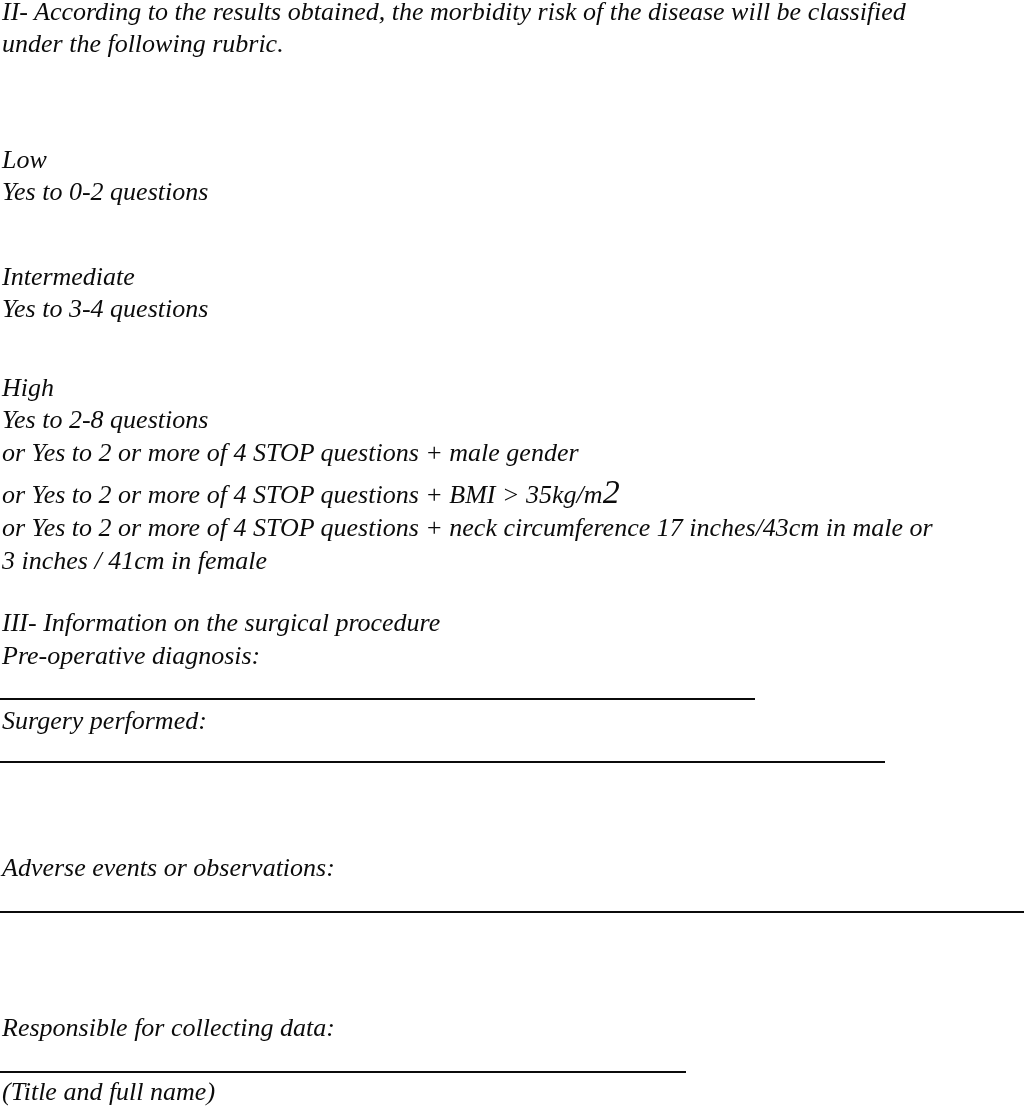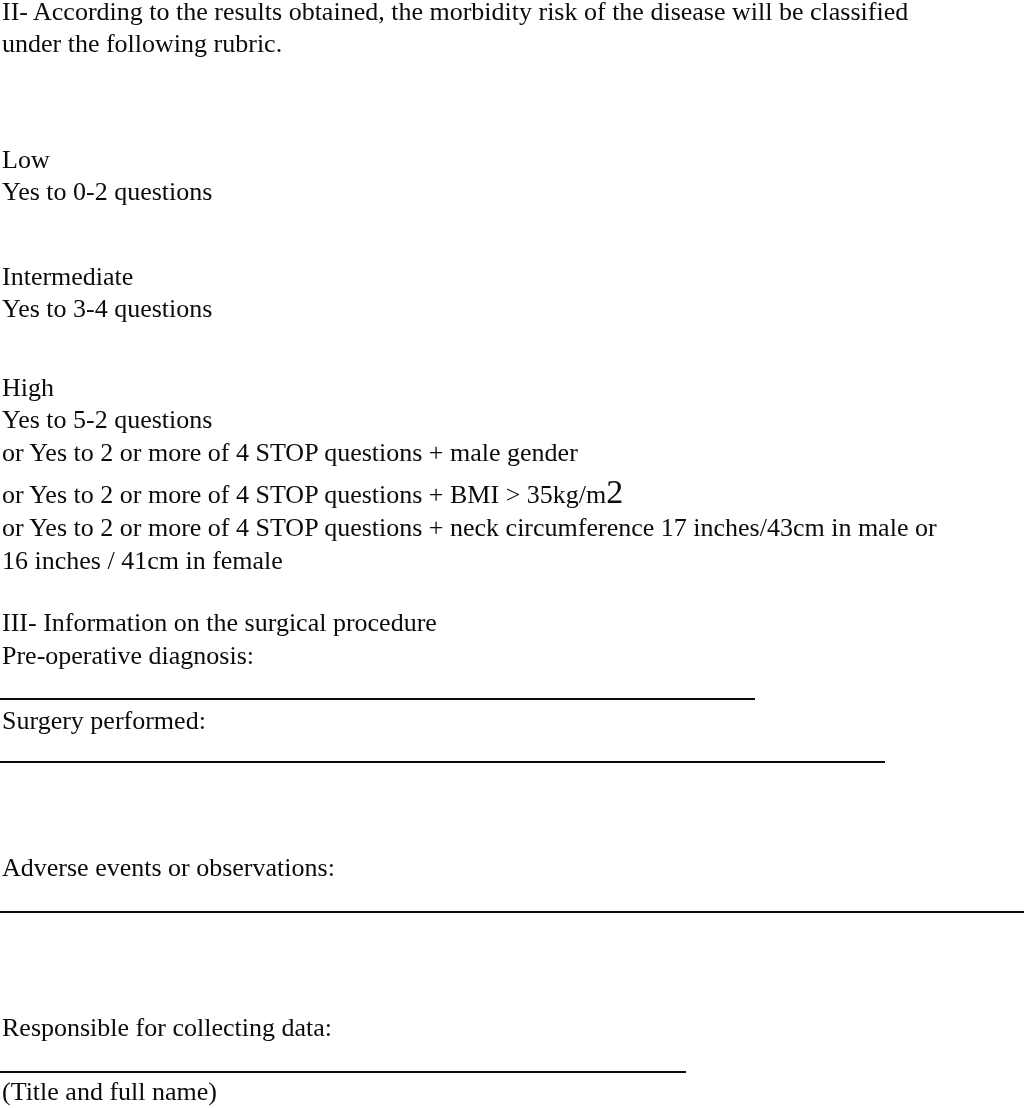--- a/index.html
+++ b/index.html
@@ -10,20 +10,21 @@
   .page {
     position: relative;
     width: 1024px;
     height: 1108px;
     background: #ffffff;
     overflow: hidden;
     font-family: "Liberation Serif", "DejaVu Serif", serif;
     font-size: 26px;
     line-height: 32px;
     color: #0b0b0b;
+    font-style: italic;
   }
   .ln {
     position: absolute;
     left: 2px;
     margin: 0;
     white-space: nowrap;
   }
   .blank {
     display: inline-block;
     height: 1px;
@@ -53,27 +54,27 @@
   <p class="ln" style="top:28px">under the following rubric.</p>
 
 
   <p class="ln" style="top:144px">Low</p>
   <p class="ln" style="top:176px">Yes to 0-2 questions</p>
 
   <p class="ln" style="top:261px">Intermediate</p>
   <p class="ln" style="top:293px">Yes to 3-4 questions</p>
 
   <p class="ln" style="top:372px">High</p>
-  <p class="ln" style="top:404px">Yes to 5-2 questions</p>
+  <p class="ln" style="top:404px">Yes to 2-8 questions</p>
   <p class="ln" style="top:437px">or Yes to 2 or more of 4 STOP questions + male gender</p>
 
   <p class="ln" style="top:479px"><span>or Yes to 2 or more of 4 STOP questions + BMI &gt; 35kg/m</span><span class="exp">2</span></p>
 
   <p class="ln" style="top:512px">or Yes to 2 or more of 4 STOP questions + neck circumference 17 inches/43cm in male or</p>
-  <p class="ln" style="top:545px">16 inches / 41cm in female</p>
+  <p class="ln" style="top:545px">3 inches / 41cm in female</p>
 
   <p class="ln" style="top:607px">III- Information on the surgical procedure</p>
   <p class="ln" style="top:640px">Pre-operative diagnosis:</p>
 
   <div class="rule" style="top:698px; width:755px"></div>
 
   <p class="ln" style="top:705px">Surgery performed:</p>
 
   <div class="rule" style="top:761px; width:885px"></div>
 

